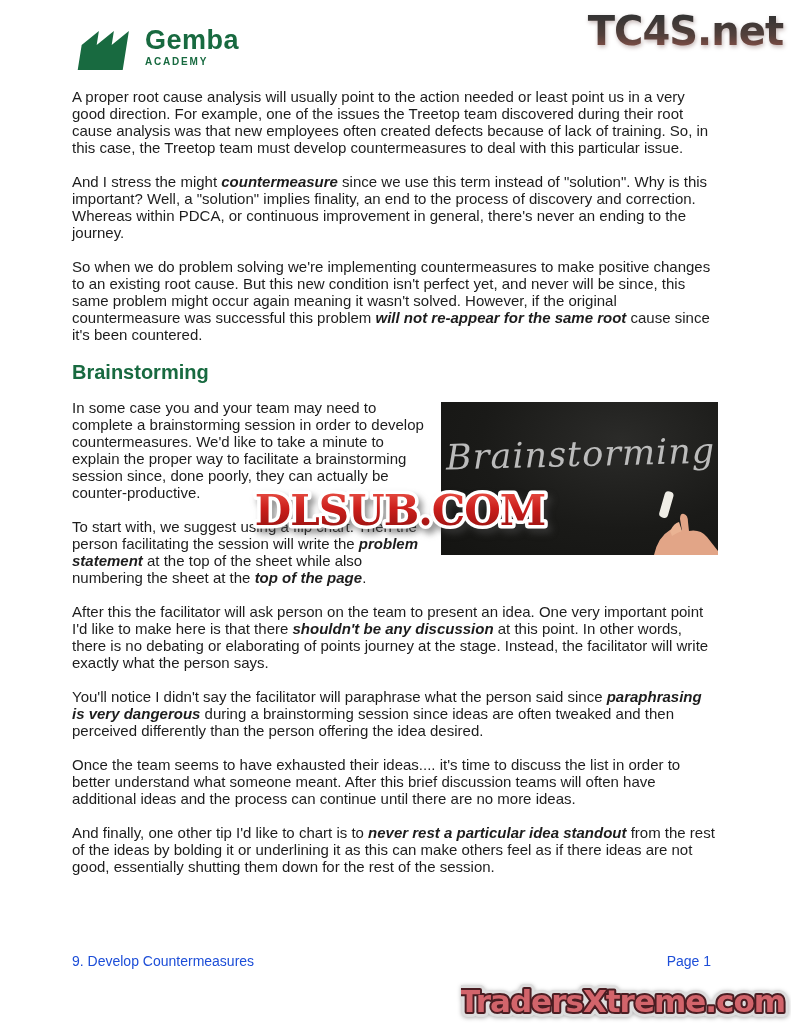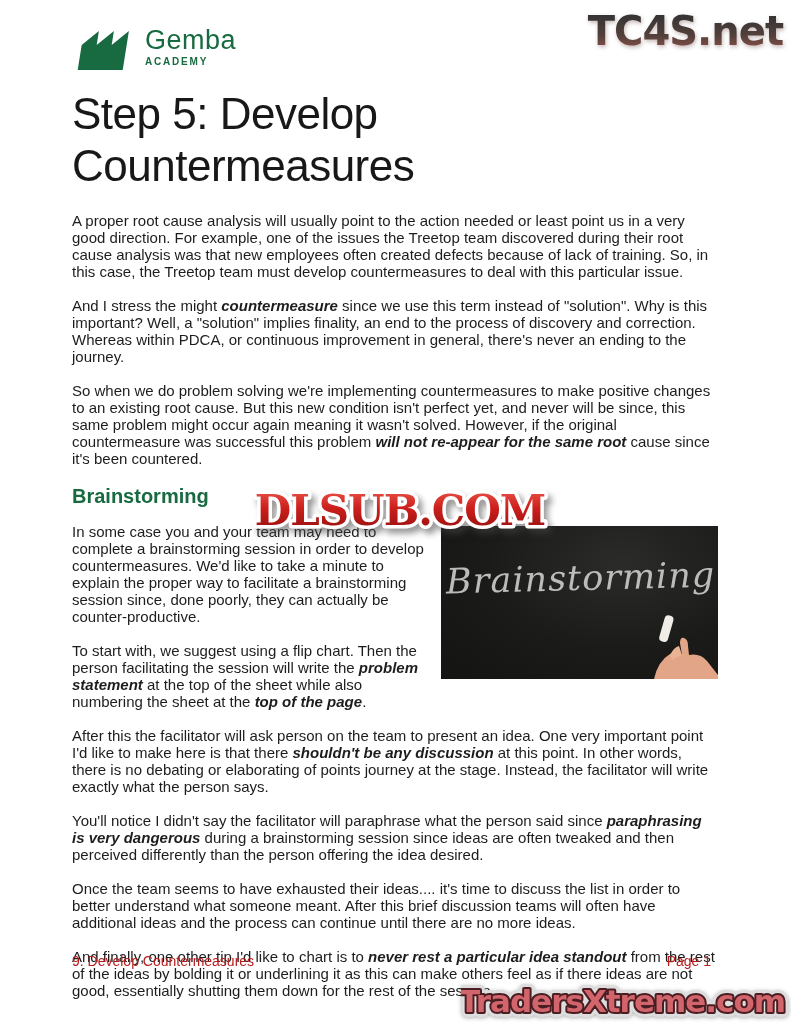--- a/index.html
+++ b/index.html
@@ -7,21 +7,21 @@
   .page {
     position:relative; width:791px; height:1024px; margin:0 auto;
     background:#ffffff; overflow:hidden;
     font-family:"Liberation Sans","DejaVu Sans",sans-serif;
     color:var(--body-text,#1d1d1d);
   }
 
   
   .logo { position:absolute; top:24px; left:76px; display:flex; align-items:flex-start; gap:7px; }
   .logo-text { display:flex; flex-direction:column; padding-top:3px; }
-  .logo-brand { font-size:27px; font-weight:normal; line-height:26px; letter-spacing:.5px; color:var(--brand-green,#186a40); }
+  .logo-brand { font-size:27px; font-weight:bold; line-height:26px; letter-spacing:.5px; color:var(--brand-green,#186a40); }
   .logo-sub { font-size:10px; font-weight:bold; line-height:17px; letter-spacing:1.8px; color:var(--brand-green,#186a40); }
 
   
   .wm-tc4s { position:absolute; top:1px; right:2px; filter:drop-shadow(1px 2px 2px rgba(90,50,45,.35)); }
   .wm-dlsub { position:absolute; left:244px; top:482px; filter:drop-shadow(4px 5px 3px rgba(70,70,70,.55)); z-index:5; }
   .wm-traders { position:absolute; right:0; top:977px; filter:drop-shadow(0 1px 2px rgba(0,0,0,.3)); }
 
   
   .content { position:absolute; top:88px; left:72px; width:646px; }
   h1.title { font-size:44px; font-weight:400; color:#181818; line-height:52px; letter-spacing:-.5px; margin-bottom:20px; }
@@ -40,21 +40,21 @@
     font-family:"DejaVu Serif",serif; font-style:italic; font-weight:300;
     font-size:35px; letter-spacing:1px; color:#c9c9c9; opacity:.92;
     transform:rotate(-1.5deg);
   }
   .hand { position:absolute; right:0; bottom:0; }
 
   
   .footer {
     position:absolute; top:953px; left:72px; right:80px;
     display:flex; justify-content:space-between;
-    font-size:14px; color:#b91c1c;
+    font-size:14px; color:#1d4ed8;
   }
 </style>
 </head>
 <body>
 
 <div class="page">
 
   <svg class="wm-tc4s" width="212" height="58" viewBox="0 0 212 58">
     <defs>
       <linearGradient id="g-tc4s" x1="0" y1="0" x2="0" y2="1">
@@ -72,21 +72,20 @@
         <polygon points="0,46 0,21 15,7 15,21 30,7 30,21 45,7 45,46"></polygon>
       </g>
     </svg>
     <div class="logo-text">
       <div class="logo-brand">Gemba</div>
       <div class="logo-sub">ACADEMY</div>
     </div>
   </header>
 
   <main class="content">
-    <h1 class="title">Step 5: Develop Countermeasures</h1>
 
     <p><span>A proper root cause analysis will usually point to the action needed or least point us in a very good direction. For example, one of the issues the Treetop team discovered during their root cause analysis was that new employees often created defects because of lack of training.  So, in this case, the Treetop team must develop countermeasures to deal with this particular issue.</span></p>
     <p><span>And I stress the might </span><b>countermeasure</b><span> since we use this term instead of "solution". Why is this important? Well, a "solution" implies finality, an end to the process of discovery and correction. Whereas within PDCA, or continuous improvement in general, there's never an ending to the journey.</span></p>
     <p><span>So when we do problem solving we're implementing countermeasures to make positive changes to an existing root cause. But this new condition isn't perfect yet, and never will be since, this same problem might occur again meaning it wasn't solved.  However, if the original countermeasure was successful this problem </span><b>will not re-appear for the same root</b><span> cause since it's been countered.</span></p>
 
     <h2 class="green">Brainstorming</h2>
 
     <div class="brainstorm">
       <figure class="chalkboard">
         <div class="chalk-text">Brainstorming</div>

